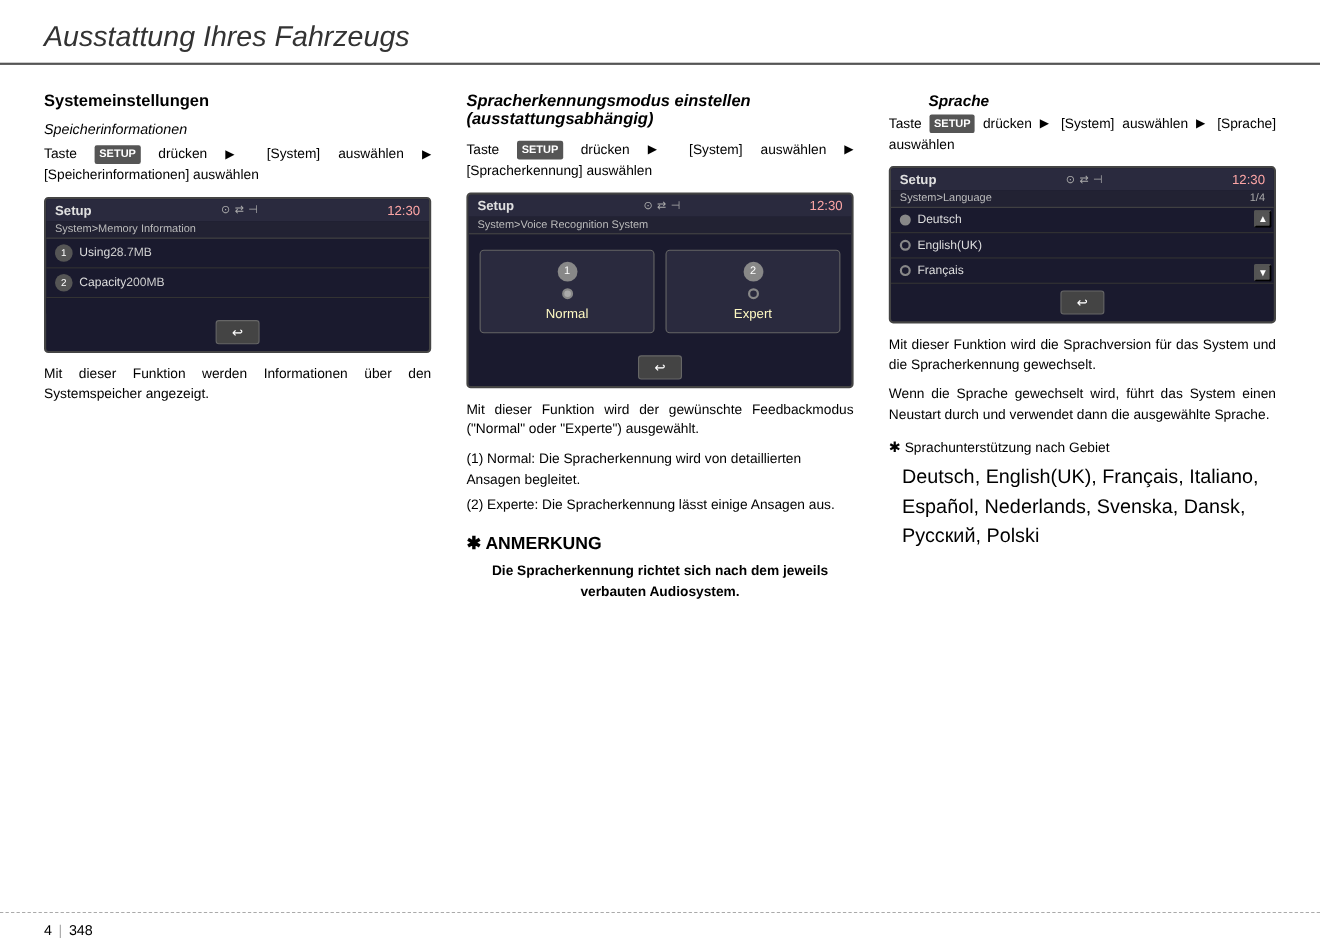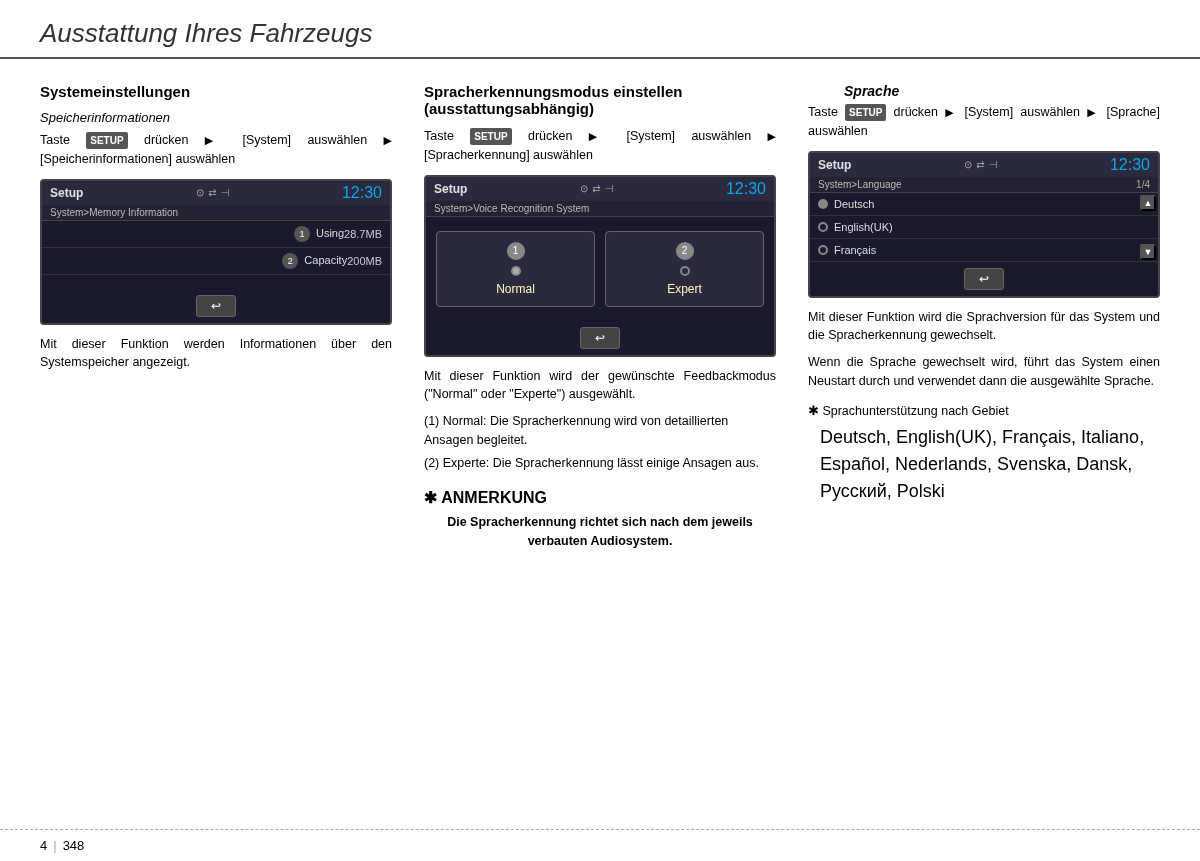--- a/index.html
+++ b/index.html
@@ -103,43 +103,43 @@
       align-items: center;
       padding: 3px 8px;
       font-size: 12px;
     }
     .screen-header .screen-title {
       font-weight: bold;
       color: #e0e0e0;
       font-size: 12px;
     }
     .screen-header .screen-time {
-      color: #0ea5e9;
-      font-size: 16px;
+      color: #fca5a5;
+      font-size: 12px;
     }
     .screen-header .screen-icons {
       display: flex;
       gap: 4px;
       align-items: center;
       font-size: 10px;
       color: #aaa;
     }
 
     .screen-breadcrumb {
       color: #bbb;
       font-size: 10px;
       padding: 2px 8px;
       background: #222233;
       border-bottom: 1px solid #444;
     }
 
     
     .screen-row {
       display: flex;
-      justify-content: flex-end;
+      justify-content: flex-start;
       align-items: center;
       padding: 5px 8px;
       border-bottom: 1px solid #333;
       color: #ddd;
       font-size: 11px;
     }
     .screen-row .row-num {
       background: #555;
       color: #fff;
       border-radius: 50%;
@@ -361,21 +361,21 @@
       <div class="screen-back-btn">
         <button class="back-btn">↩</button>
       </div>
     </div>
 
     <div class="body-text">Mit dieser Funktion werden Informationen über den Systemspeicher angezeigt.</div>
 
   </div>
 
   <div class="col">
-    <div class="section-title" style="">Spracherkennungsmodus einstellen (ausstattungsabhängig)</div>
+    <div class="section-title" style="font-style:italic;">Spracherkennungsmodus einstellen (ausstattungsabhängig)</div>
 
     <div class="body-text">
       Taste <span class="setup-badge">SETUP</span> drücken <span class="arrow">▶</span> [System] auswählen <span class="arrow">▶</span> [Spracherkennung] auswählen
     </div>
 
     <div class="screen-mockup">
       <div class="screen-header">
         <span class="screen-title">Setup</span>
         <span class="screen-icons">
           <span>⊙</span>

